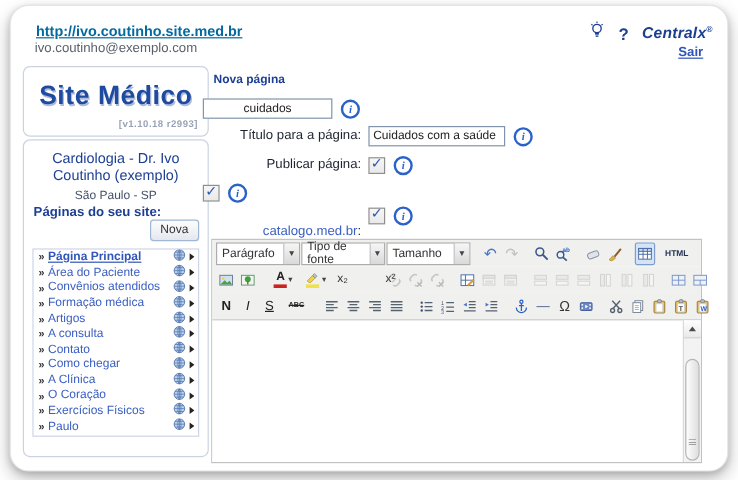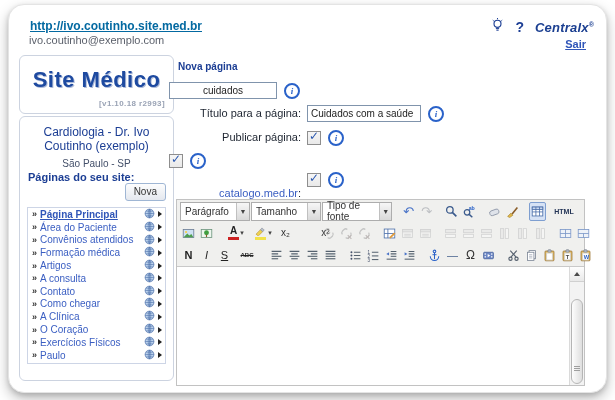--- a/index.html
+++ b/index.html
@@ -275,25 +275,25 @@
   </div>
 
   <div id="editor">
     <div id="toolbar">
         <div class="tb-row">
           <span class="tsel" style="width: 64px;">
             <span>Parágrafo</span>
             <span class="arr">▼</span>
           </span>
           <span class="tsel" style="width: 64px;">
+            <span>Tipo de fonte</span>
+            <span class="arr">▼</span>
+          </span>
+          <span class="tsel" style="width: 64px;">
             <span>Tamanho</span>
-            <span class="arr">▼</span>
-          </span>
-          <span class="tsel" style="width: 64px;">
-            <span>Tipo de fonte</span>
             <span class="arr">▼</span>
           </span>
           <span class="tb-sep"></span>
           <span class="tb-btn">
             <span class="g" style="font-size:13px;color:#4a74c8;">↶</span>
           </span>
           <span class="tb-btn disabled">
             <span class="g" style="font-size:13px;color:#4a74c8;">↷</span>
           </span>
           <span class="tb-sep"></span>

